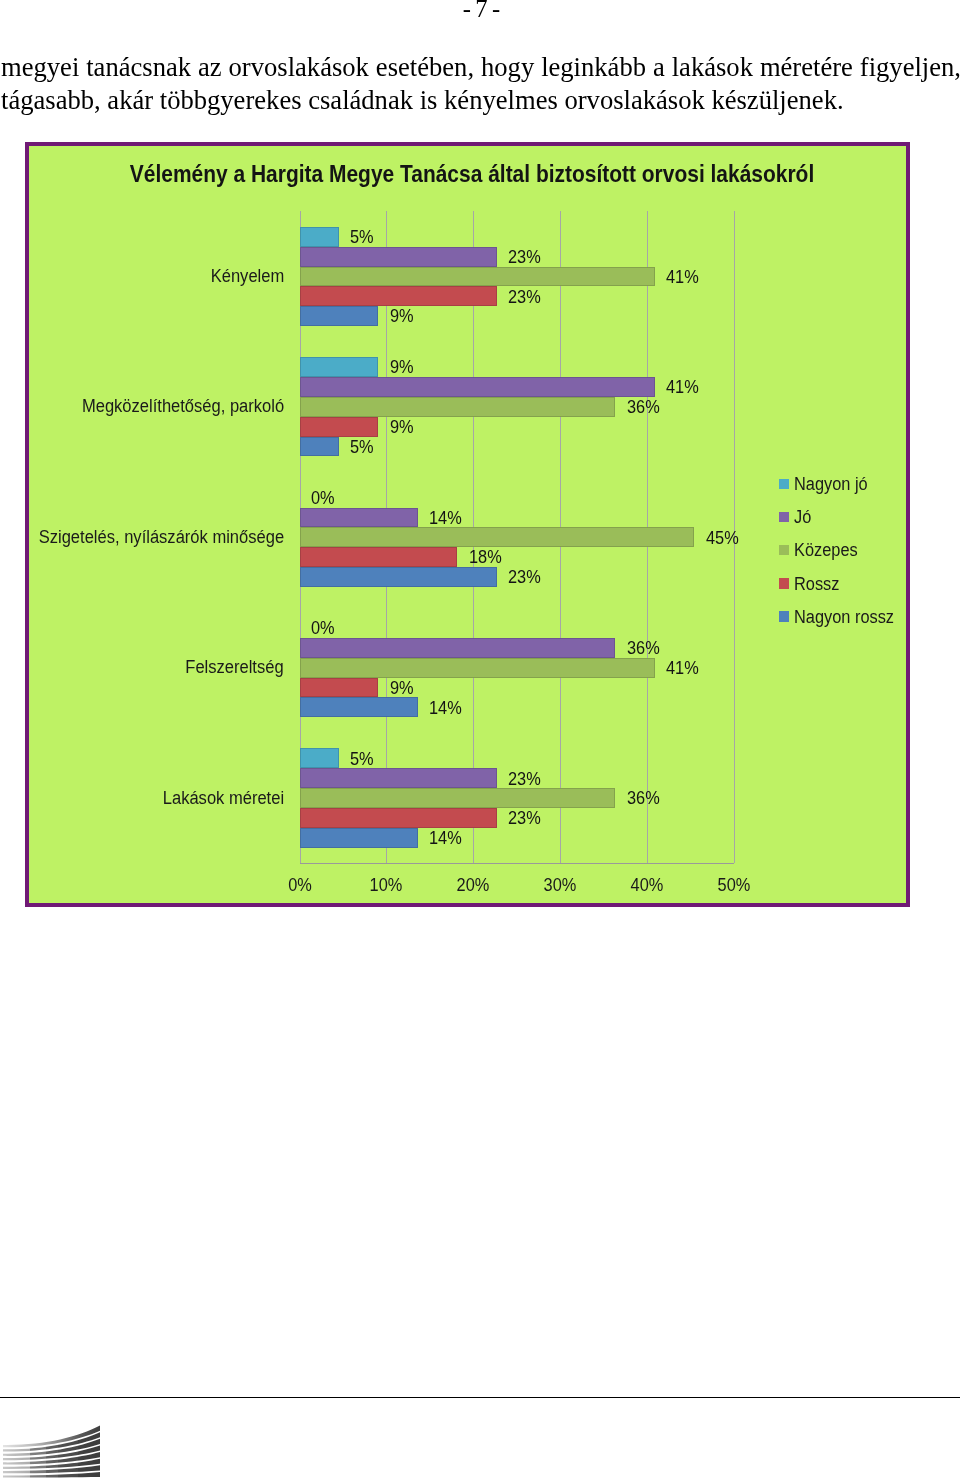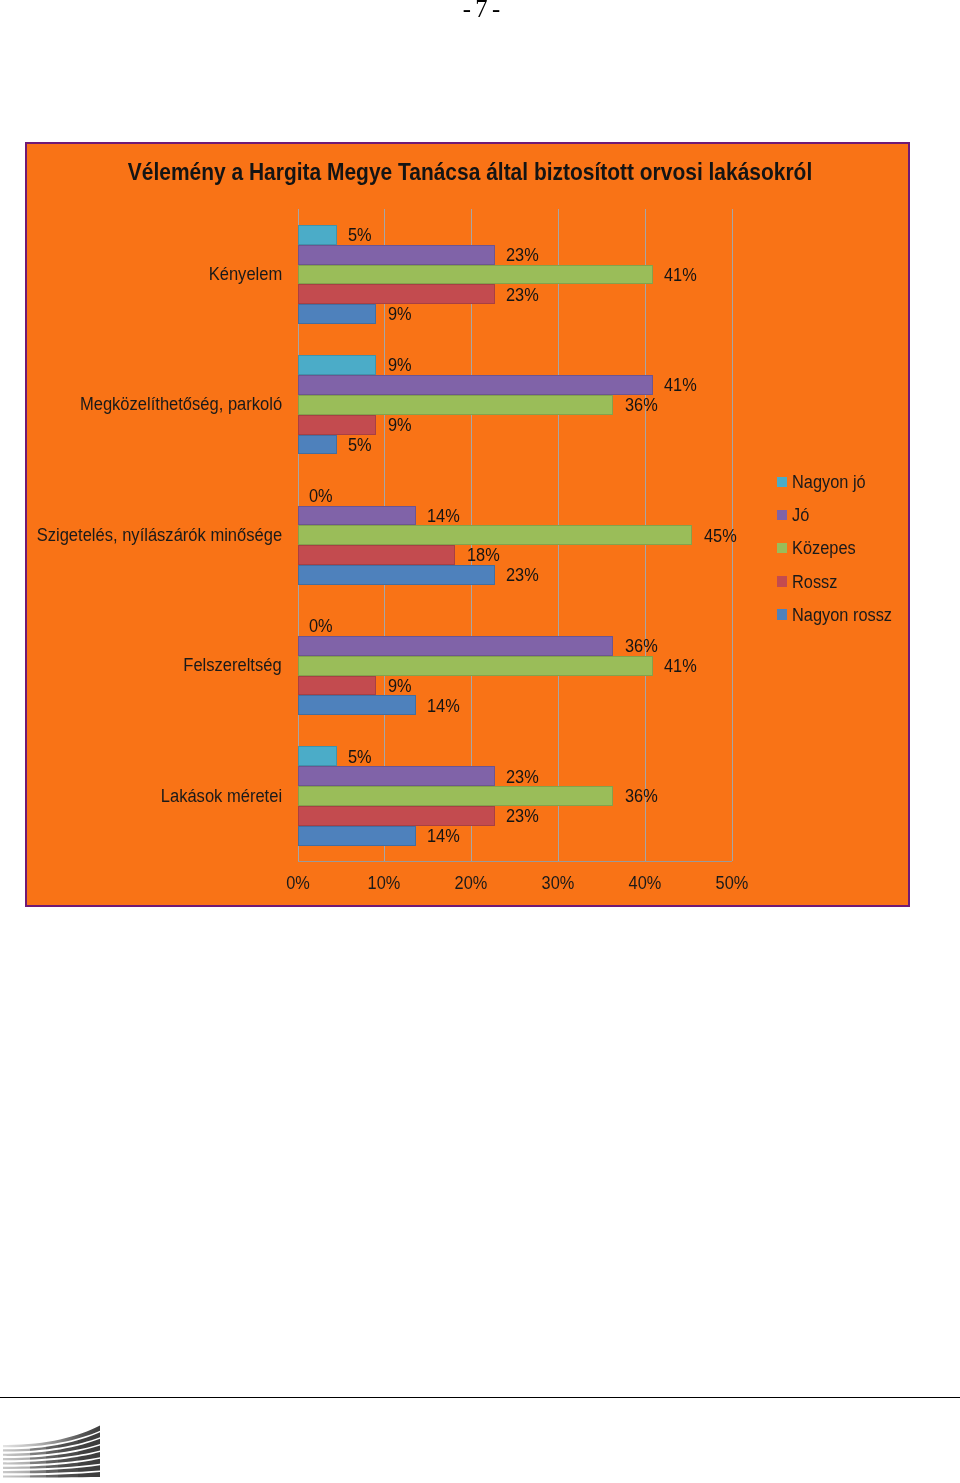--- a/index.html
+++ b/index.html
@@ -15,21 +15,21 @@
       font-family:"Liberation Serif",serif;font-size:24.6px;line-height:24.6px;top:-3px;
       letter-spacing:-0.9px;text-indent:2.1px;}
 
   
   .body-text{position:absolute;left:1px;top:24px;width:960px;
       font-family:"Liberation Serif",serif;font-size:26.6px;line-height:33.4px;
       text-align:justify;text-justify:inter-word;}
 
   
   .chart{position:absolute;left:24.5px;top:142px;width:885px;height:764.5px;
-      border:2px solid #701a75;box-sizing:border-box;background:#f97316;
+      border:4px solid #701a75;box-sizing:border-box;background:#bef264;
       font-family:"Liberation Sans",sans-serif;}
   .chart-title{position:absolute;left:2px;top:15px;width:882px;text-align:center;
       font-size:24.3px;font-weight:bold;line-height:26px;color:#141414;
       transform:scaleX(0.8625);transform-origin:50% 50%;white-space:nowrap;}
 
   .plot{position:absolute;left:271px;top:65.3px;width:434px;height:652px;}
   .gridline{position:absolute;top:0;width:1px;height:652px;background:#a6a6a6;z-index:1;}
   .axisline{position:absolute;left:0;top:652px;width:434px;height:1px;background:#9a9a9a;}
 
   .bar{position:absolute;height:19.84px;z-index:2;}
@@ -61,20 +61,21 @@
       font-weight:bold;font-size:24.6px;line-height:24.6px;color:#535353;white-space:nowrap;
       transform:scaleX(0.641);transform-origin:0 0;letter-spacing:0px;}
 </style>
 </head>
 <body>
 
 <div class="page">
 
   <div class="page-number">- 7 -</div>
 
+  <p class="body-text">megyei tanácsnak az orvoslakások esetében, hogy leginkább a lakások méretére figyeljen, tágasabb, akár többgyerekes családnak is kényelmes orvoslakások készüljenek.</p>
 
   <div class="chart">
     <div class="chart-title">Vélemény a Hargita Megye Tanácsa által biztosított orvosi lakásokról</div>
     <div class="plot" id="plot">
         <div class="gridline" style="left: 0px;"></div>
         <div class="xtick" style="left: -30px; top: 665px; width: 60px;">0%</div>
         <div class="gridline" style="left: 86.8px;"></div>
         <div class="xtick" style="left: 56.8px; top: 665px; width: 60px;">10%</div>
         <div class="gridline" style="left: 173.6px;"></div>
         <div class="xtick" style="left: 143.6px; top: 665px; width: 60px;">20%</div>

